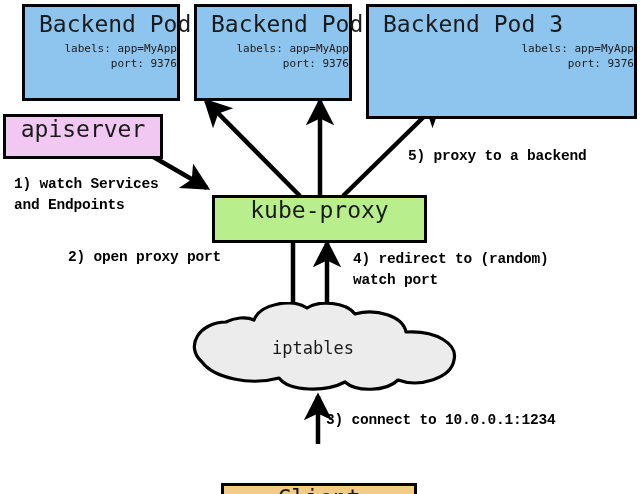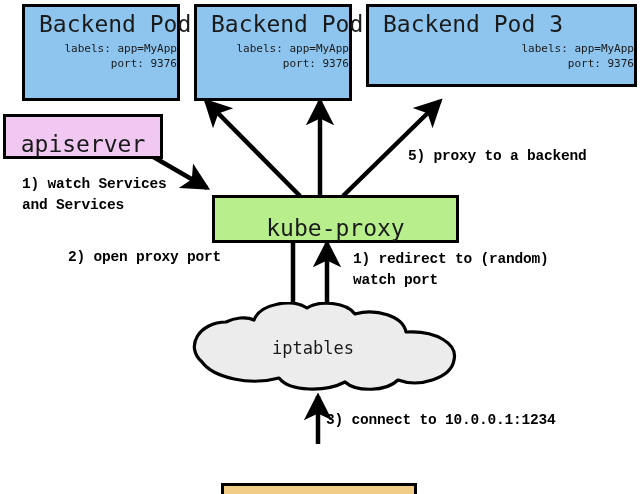--- a/index.html
+++ b/index.html
@@ -17,21 +17,21 @@
     height: 494px;
     background: #ffffff;
     overflow: hidden;
   }
   .node {
     position: absolute;
     box-sizing: border-box;
     border: 3px solid #000000;
     display: flex;
     flex-direction: column;
-    justify-content: flex-end;
+    justify-content: flex-start;
     z-index: 5;
   }
   .node-title {
     font-family: "DejaVu Sans Mono", monospace;
     font-size: 23px;
     color: #1a1a1a;
     text-align: center;
     line-height: 1.05;
     white-space: nowrap;
   }
@@ -146,49 +146,49 @@
     <div class="node-line">labels: app=MyApp</div>
     <div class="node-line">port: 9376</div>
   </div>
 
   <div class="node pod" style="left:194px; top:4px; width:158px; height:97px; background:#8ec5ef;">
     <div class="node-title">Backend Pod 2</div>
     <div class="node-line">labels: app=MyApp</div>
     <div class="node-line">port: 9376</div>
   </div>
 
-  <div class="node pod" style="left:366px; top:4px; width:271px; height:83px; background:#8ec5ef;">
+  <div class="node pod" style="left:366px; top:4px; width:271px; height:115px; background:#8ec5ef;">
     <div class="node-title">Backend Pod 3</div>
     <div class="node-line">labels: app=MyApp</div>
     <div class="node-line">port: 9376</div>
   </div>
 
   <div class="node" style="left:3px; top:114px; width:160px; height:45px; background:#f0c8f2;">
     <div class="node-title">apiserver</div>
   </div>
 
-  <div class="node" style="left:212px; top:195px; width:247px; height:48px; background:#b8ef8c;">
+  <div class="node" style="left:212px; top:195px; width:215px; height:48px; background:#b8ef8c;">
     <div class="node-title">kube-proxy</div>
   </div>
 
   <div class="node" style="left:221px; top:443px; width:196px; height:48px; background:#f0cc86;margin-top:40px;">
     <div class="node-title">Client</div>
   </div>
 
-  <div class="edge-label" style="left:22px; top:174px;">
+  <div class="edge-label" style="left:14px; top:174px;">
     <div>1) watch Services</div>
-    <div>and Services</div>
+    <div>and Endpoints</div>
   </div>
 
   <div class="edge-label" style="left:68px; top:247px;text-align:center;">
     <div>2) open proxy port</div>
   </div>
 
   <div class="edge-label" style="left:353px; top:249px;">
-    <div>1) redirect to (random)</div>
+    <div>4) redirect to (random)</div>
     <div>watch port</div>
   </div>
 
   <div class="edge-label" style="left:408px; top:146px;">5) proxy to a backend</div>
 
   <div class="edge-label" style="left:326px; top:410px;">3) connect to 10.0.0.1:1234</div>
 
 </div>
 
 </body></html>

